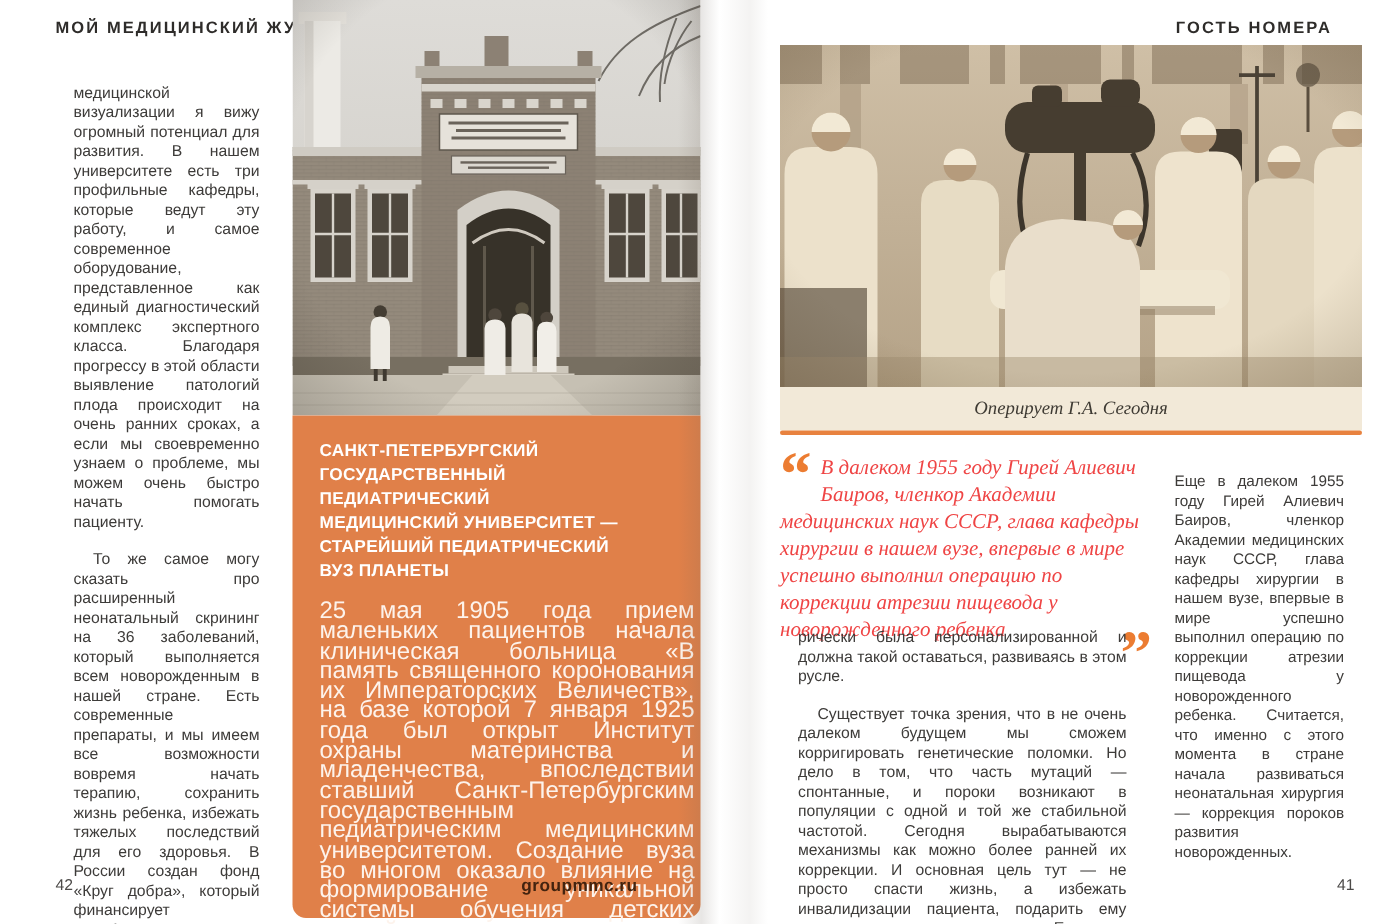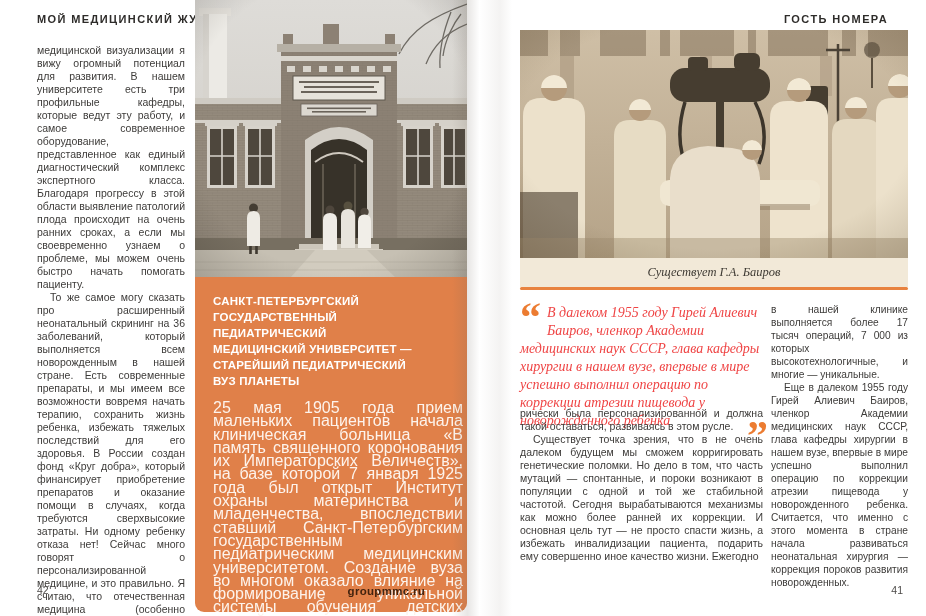--- a/index.html
+++ b/index.html
@@ -4,21 +4,21 @@
 <style>
   html,body{margin:0;padding:0;background:#ffffff;}
   .spread{
     position:relative;width:926px;height:616px;overflow:hidden;
     background:#ffffff;font-family:"Liberation Sans",sans-serif;
     -webkit-font-smoothing:antialiased;
   }
   
   .kicker{font-size:11px;font-weight:bold;letter-spacing:1.4px;color:#2e2c2a;}
   .pagenum{position:absolute;top:584px;font-size:10.5px;color:#4c4a48;}
-  .body-copy p{margin:0;font-size:10.5px;line-height:13px;text-align:justify;color:#3d3b39;}
+  .body-copy p{margin:12px;font-size:10.5px;line-height:13px;text-align:justify;color:#3d3b39;}
   .body-copy p + p{text-indent:13px;}
   
   .lp-header{position:absolute;left:37px;top:13px;}
   .lp-col{position:absolute;left:37px;top:44px;width:148px;}
   .building-photo{position:absolute;left:195px;top:0;width:272px;height:277px;}
   .building-photo svg{display:block;width:100%;height:100%;}
   .info-box{
     position:absolute;left:195px;top:277px;width:272px;height:335px;
     background:#e08049;border-radius:0 0 9px 9px;
   }
@@ -280,37 +280,36 @@
             <path d="M150 228 V148 q2 -30 38 -32 l24 2 q26 4 28 30 V228 z" fill="#e9decb"></path>
             <circle cx="232" cy="120" r="10" fill="#b59b7c"></circle>
             <path d="M222 120 a10 10 0 0 1 20 0 z" fill="#f2e9d5"></path>
           </g>
           <path d="M0 228 V162 h58 v66 z" fill="#57493a" opacity="0.65"></path>
           <rect x="0" y="208" width="388" height="20" fill="#a08d72" opacity="0.45"></rect>
           <rect width="388" height="228" fill="url(#opv)"></rect>
         </svg>
       </div>
       <div class="caption-strip">
-        <span class="photo-caption">Существует Г.А. Баиров</span>
+        <span class="photo-caption">Оперирует Г.А. Сегодня</span>
       </div>
       <div class="photo-rule"></div>
     </div>
 
     <div class="quote">
       <span class="quote-open">“</span>
       <span class="quote-text">В далеком 1955 году Гирей Алиевич Баиров, членкор Академии медицинских наук СССР, глава кафедры хирургии в нашем вузе, впервые в мире успешно выполнил операцию по коррекции атрезии пищевода у новорожденного ребенка</span>
       <span class="quote-close">”</span>
     </div>
 
     <div class="rp-col1 body-copy">
       <p>рически была персонализированной и должна такой оставаться, развиваясь в этом русле.</p>
       <p>Существует точка зрения, что в не очень далеком будущем мы сможем корригировать генетические поломки. Но дело в том, что часть мутаций — спонтанные, и пороки возникают в популяции с одной и той же стабильной частотой. Сегодня вырабатываются механизмы как можно более ранней их коррекции. И основная цель тут — не просто спасти жизнь, а избежать инвалидизации пациента, подарить ему совершенно иное качество жизни. Ежегодно</p>
     </div>
 
     <div class="rp-col2 body-copy">
-      <p>в нашей клинике выполняется более 17 тысяч операций, 7 000 из которых высокотехнологичные, и многие — уникальные.</p>
       <p>Еще в далеком 1955 году Гирей Алиевич Баиров, членкор Академии медицинских наук СССР, глава кафедры хирургии в нашем вузе, впервые в мире успешно выполнил операцию по коррекции атрезии пищевода у новорожденного ребенка. Считается, что именно с этого момента в стране начала развиваться неонатальная хирургия — коррекция пороков развития новорожденных.</p>
     </div>
   </div>
 
   <div class="pagenum" style="right:23px;">41</div>
 
 </div>
 
 </body></html>

